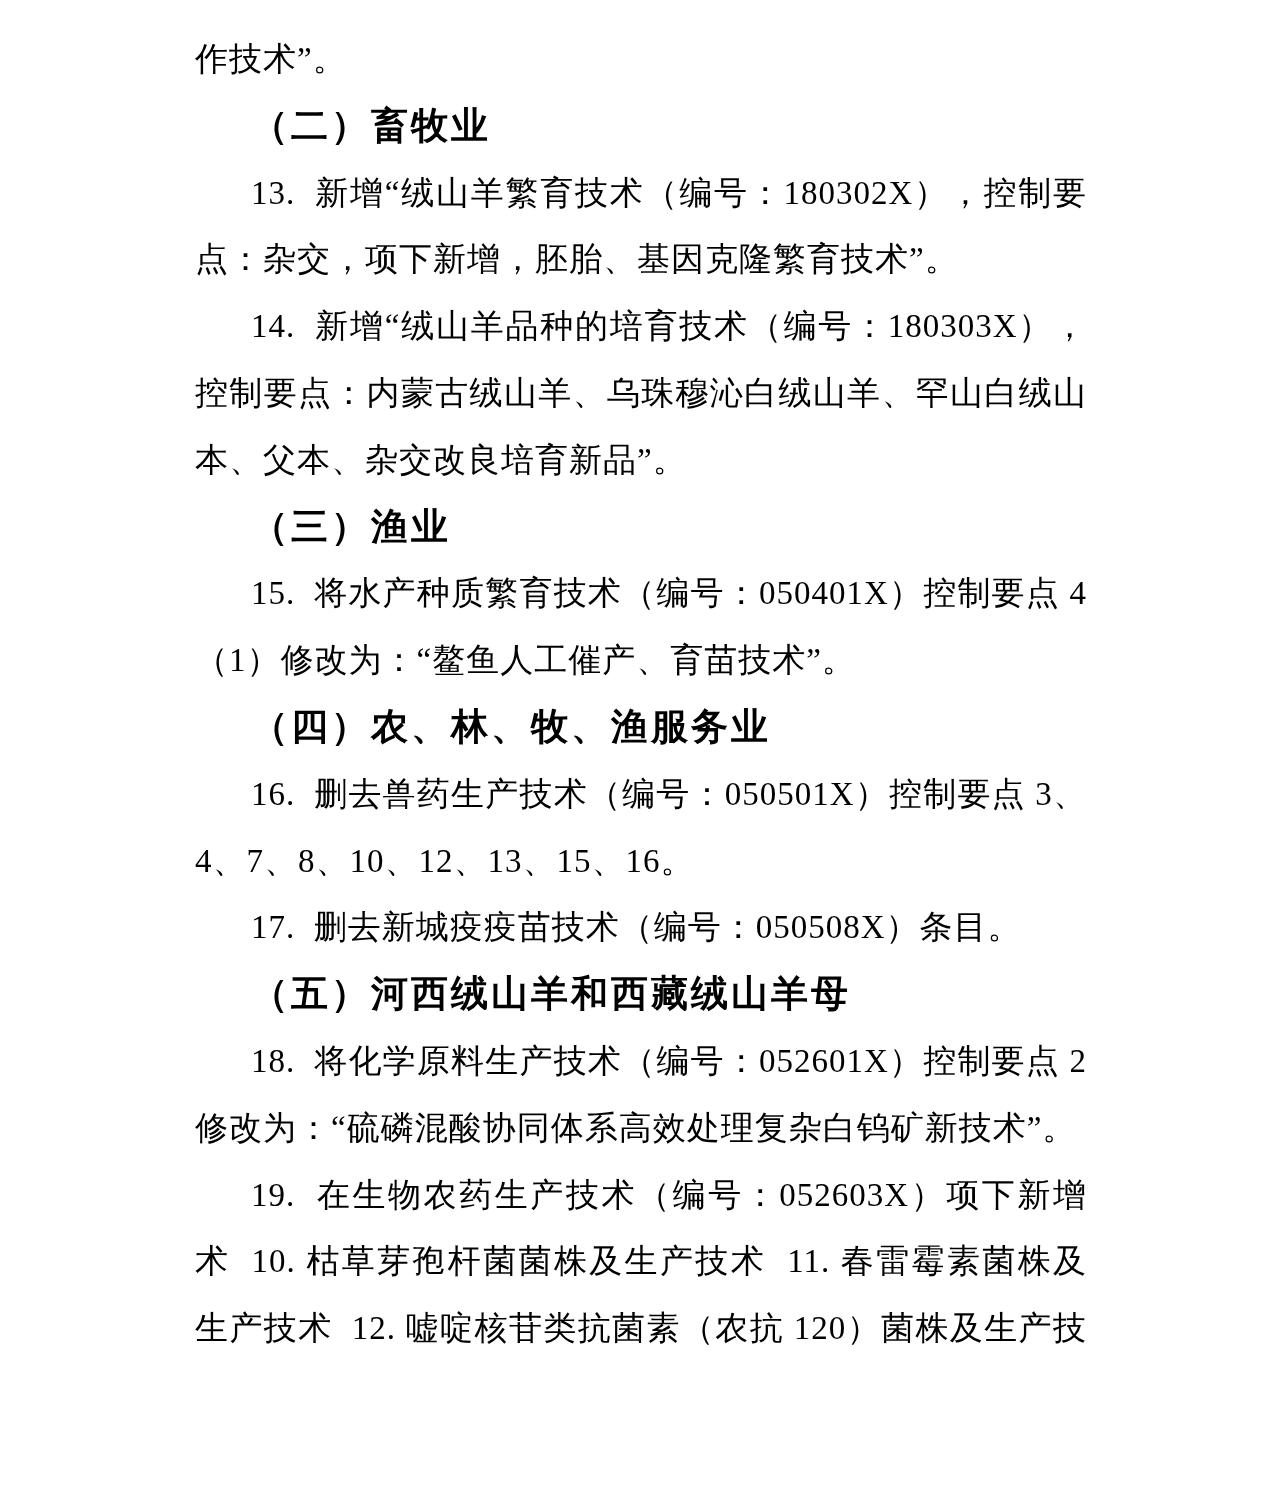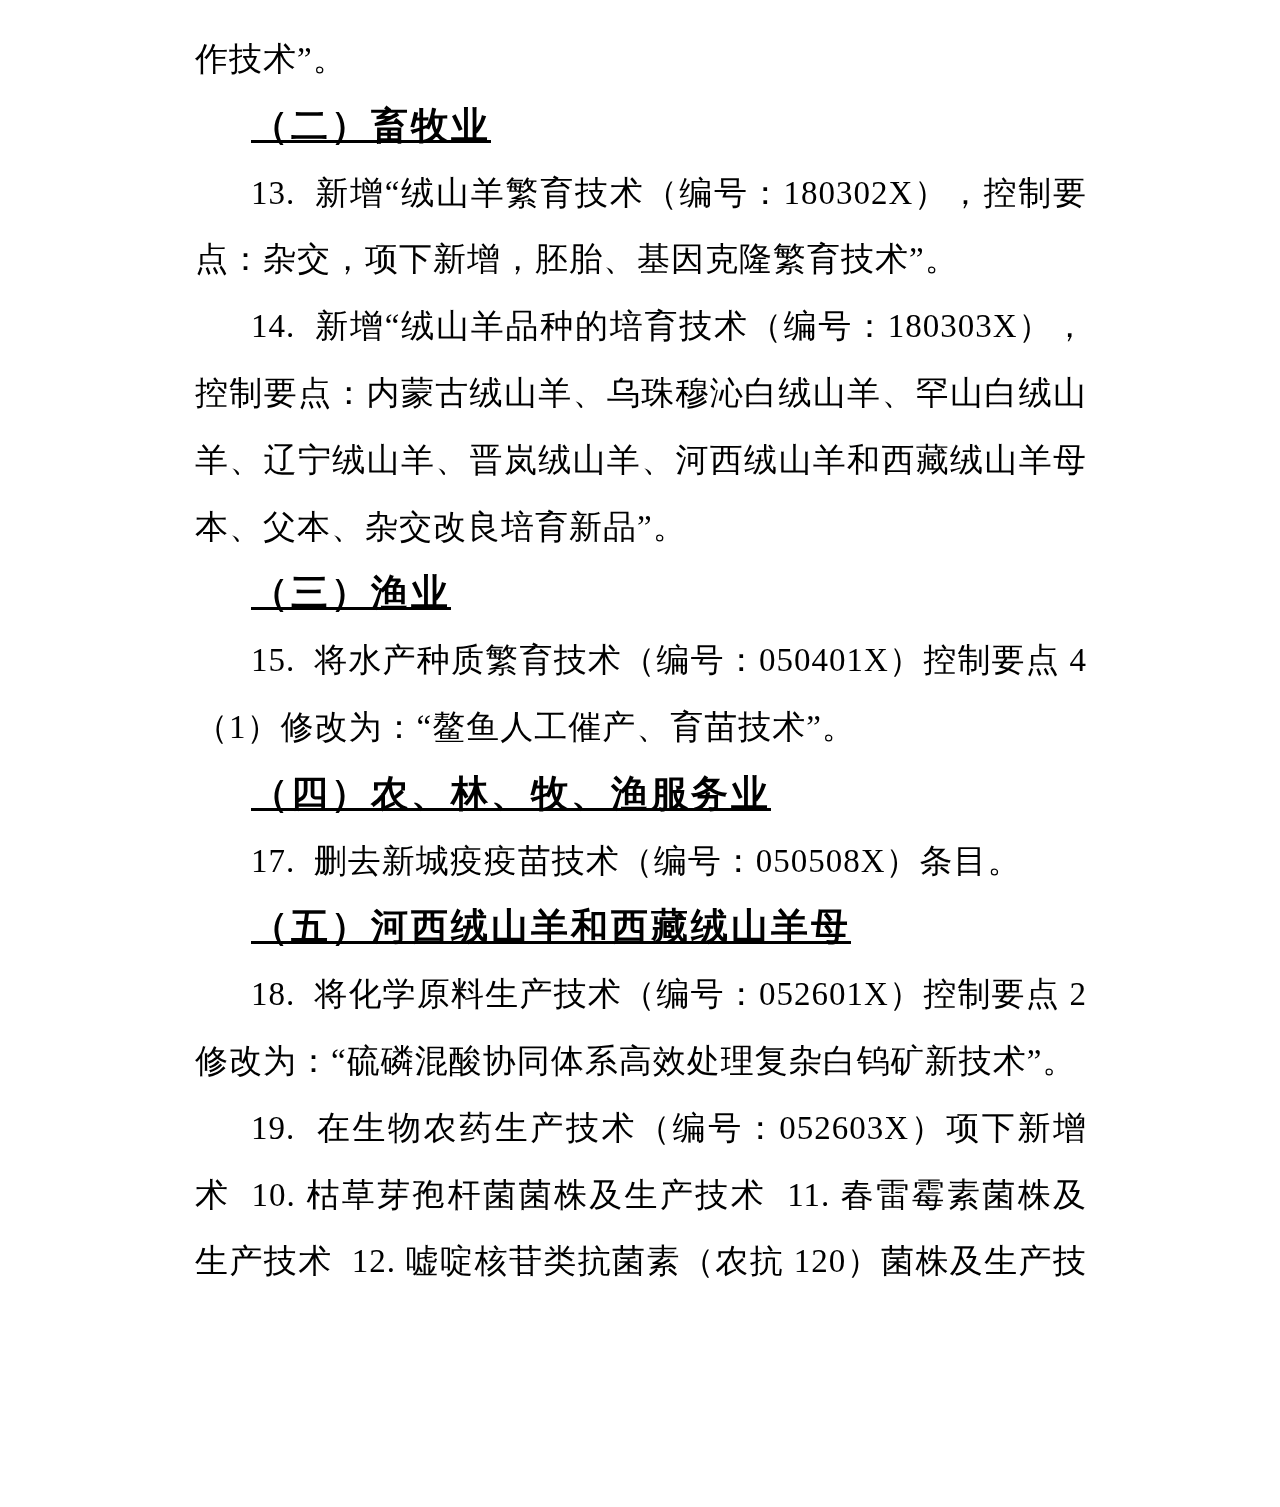--- a/index.html
+++ b/index.html
@@ -36,39 +36,39 @@
     text-align-last: justify;
   }
   .line.indent {
     text-indent: 56px;
   }
   .line.heading {
     font-weight: 700;
     font-size: 37px;
     letter-spacing: 3px;
     font-family: "Liberation Sans", "DejaVu Sans", sans-serif;
-    text-decoration: underline;
   }
 </style>
 </head>
 <body>
 
 <div class="doc-page">
   <div class="line">作技术”。</div>
   <div class="line heading indent">（二）畜牧业</div>
   <div class="line indent justify">13.&nbsp;&nbsp;新增“绒山羊繁育技术（编号：180302X），控制要</div>
   <div class="line">点：杂交，项下新增，胚胎、基因克隆繁育技术”。</div>
   <div class="line indent justify">14.&nbsp;&nbsp;新增“绒山羊品种的培育技术（编号：180303X），</div>
   <div class="line justify">控制要点：内蒙古绒山羊、乌珠穆沁白绒山羊、罕山白绒山</div>
-  <div class="line justify">羊、辽宁绒山羊、晋岚绒山羊、河西绒山羊和西藏绒山羊母</div>
   <div class="line">本、父本、杂交改良培育新品”。</div>
   <div class="line heading indent">（三）渔业</div>
   <div class="line indent justify">15.&nbsp;&nbsp;将水产种质繁育技术（编号：050401X）控制要点 4</div>
   <div class="line">（1）修改为：“鳌鱼人工催产、育苗技术”。</div>
   <div class="line heading indent">（四）农、林、牧、渔服务业</div>
+  <div class="line indent justify">16.&nbsp;&nbsp;删去兽药生产技术（编号：050501X）控制要点 3、</div>
+  <div class="line">4、7、8、10、12、13、15、16。</div>
   <div class="line indent">17.&nbsp;&nbsp;删去新城疫疫苗技术（编号：050508X）条目。</div>
   <div class="line heading indent">（五）河西绒山羊和西藏绒山羊母</div>
   <div class="line indent justify">18.&nbsp;&nbsp;将化学原料生产技术（编号：052601X）控制要点 2</div>
   <div class="line">修改为：“硫磷混酸协同体系高效处理复杂白钨矿新技术”。</div>
   <div class="line indent justify">19.&nbsp;&nbsp;在生物农药生产技术（编号：052603X）项下新增</div>
   <div class="line justify">术&nbsp;&nbsp;10. 枯草芽孢杆菌菌株及生产技术&nbsp;&nbsp;11. 春雷霉素菌株及</div>
   <div class="line justify">生产技术&nbsp;&nbsp;12. 嘘啶核苷类抗菌素（农抗 120）菌株及生产技</div>
 </div>
 
 </body></html>

